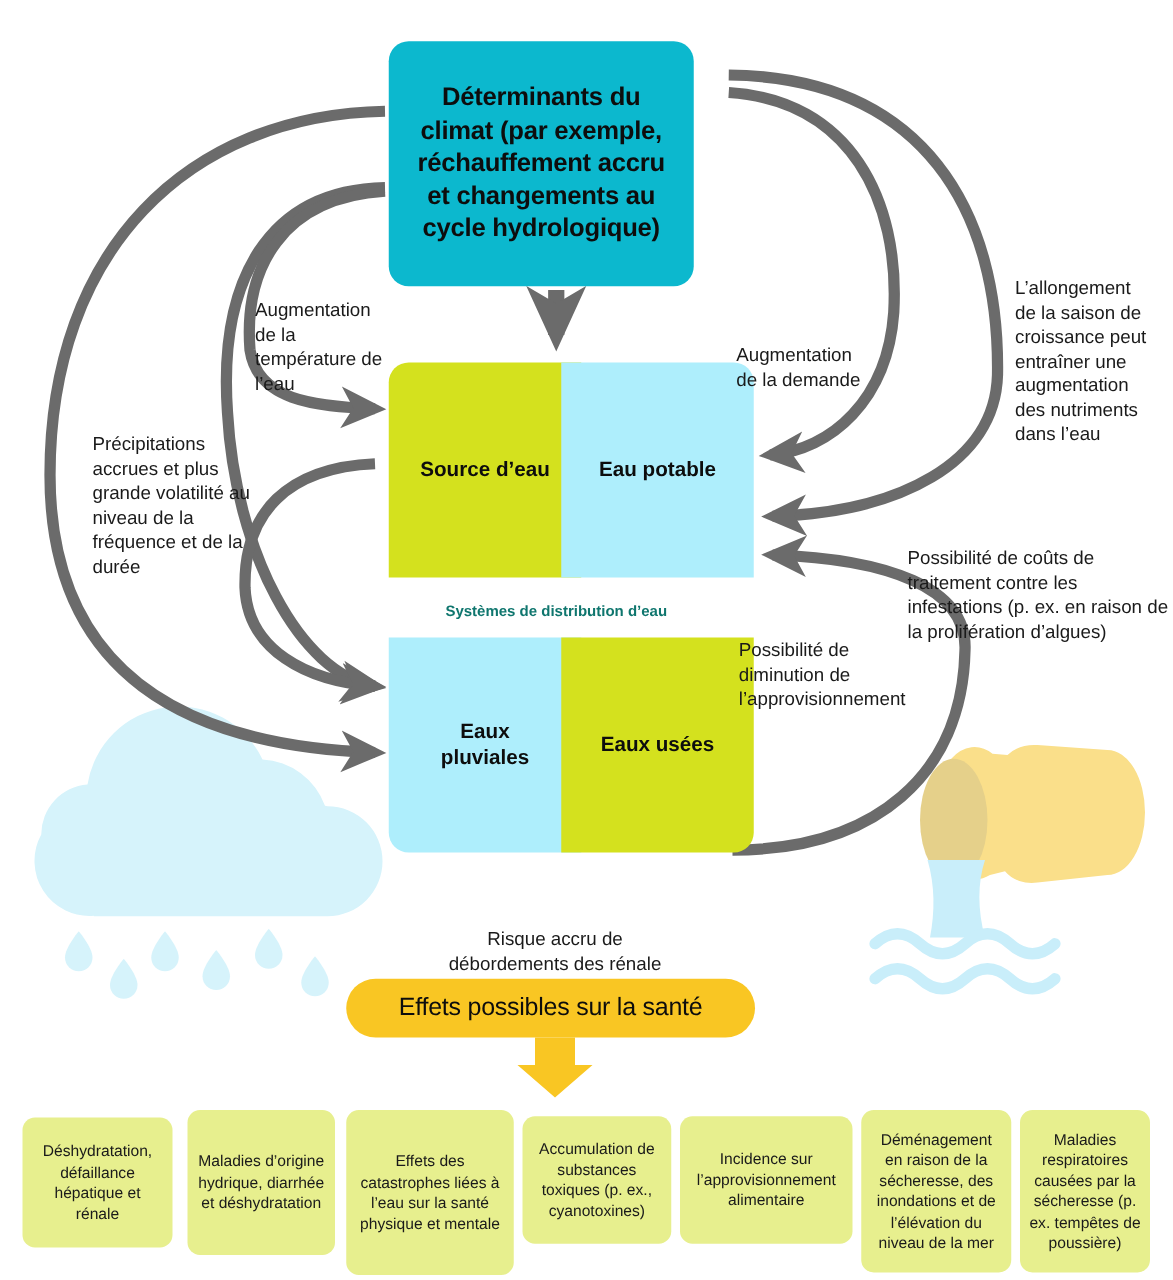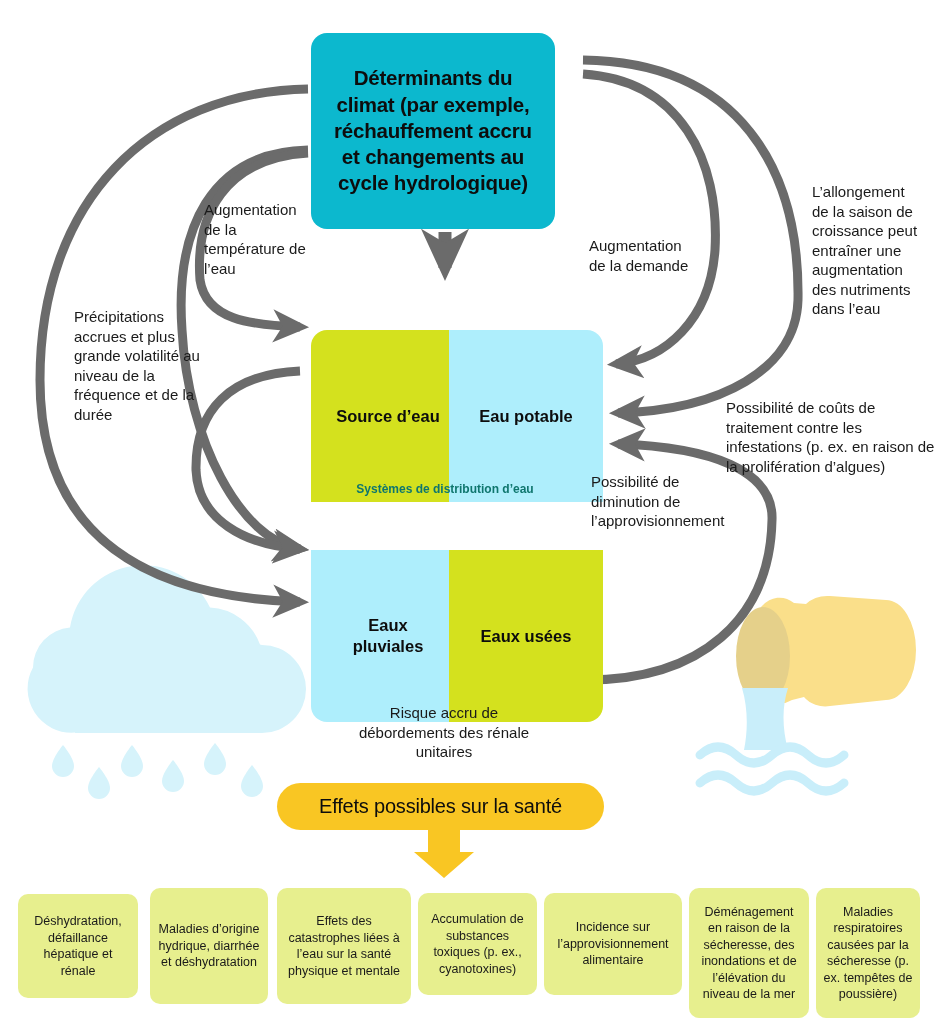--- a/index.html
+++ b/index.html
@@ -70,21 +70,20 @@
   .quad {
     position: absolute;
     width: 154px;
     height: 172px;
     display: flex;
     align-items: center;
     justify-content: center;
     text-align: center;
     box-sizing: border-box;
     padding: 4px 24px;
-    margin-top: 40px;
   }
   .quad .txt {
     font-size: 16.5px;
     font-weight: bold;
     line-height: 1.25;
     color: #0d0d0d;
   }
   .q-source {
     left: 0; top: 0;
     background: #d4e11e;
@@ -118,20 +117,21 @@
     font-weight: bold;
     color: #0f766e;
   }
 
   
   .cap {
     position: absolute;
     font-size: 15px;
     line-height: 1.3;
     color: #1a1a1a;
+    margin-top: 39px;
   }
   .cap.c-center { text-align: center; }
 
   
   .health-banner {
     position: absolute;
     left: 277px;
     top: 783px;
     width: 327px;
     height: 47px;
@@ -293,21 +293,21 @@
     <div class="txt">Effets possibles sur la santé</div>
   </div>
 
   <div id="outcomes">
     <div class="outcome" style="left:0px;   top:6px;  width:120px; height:104px;">
       <div class="txt">Déshydratation, défaillance hépatique et rénale</div>
     </div>
     <div class="outcome" style="left:132px; top:0px;  width:118px; height:116px;">
       <div class="txt">Maladies d’origine hydrique, diarrhée et déshydratation</div>
     </div>
-    <div class="outcome" style="left:259px; top:0px;  width:134px; height:116px;">
+    <div class="outcome" style="left:259px; top:0px;  width:134px; height:132px;">
       <div class="txt">Effets des catastrophes liées à l’eau sur la santé physique et mentale</div>
     </div>
     <div class="outcome" style="left:400px; top:5px;  width:119px; height:102px;">
       <div class="txt">Accumulation de substances toxiques (p. ex., cyanotoxines)</div>
     </div>
     <div class="outcome" style="left:526px; top:5px;  width:138px; height:102px;">
       <div class="txt">Incidence sur l’approvisionnement alimentaire</div>
     </div>
     <div class="outcome" style="left:671px; top:0px;  width:120px; height:130px;">
       <div class="txt">Déménagement en raison de la sécheresse, des inondations et de l’élévation du niveau de la mer</div>

